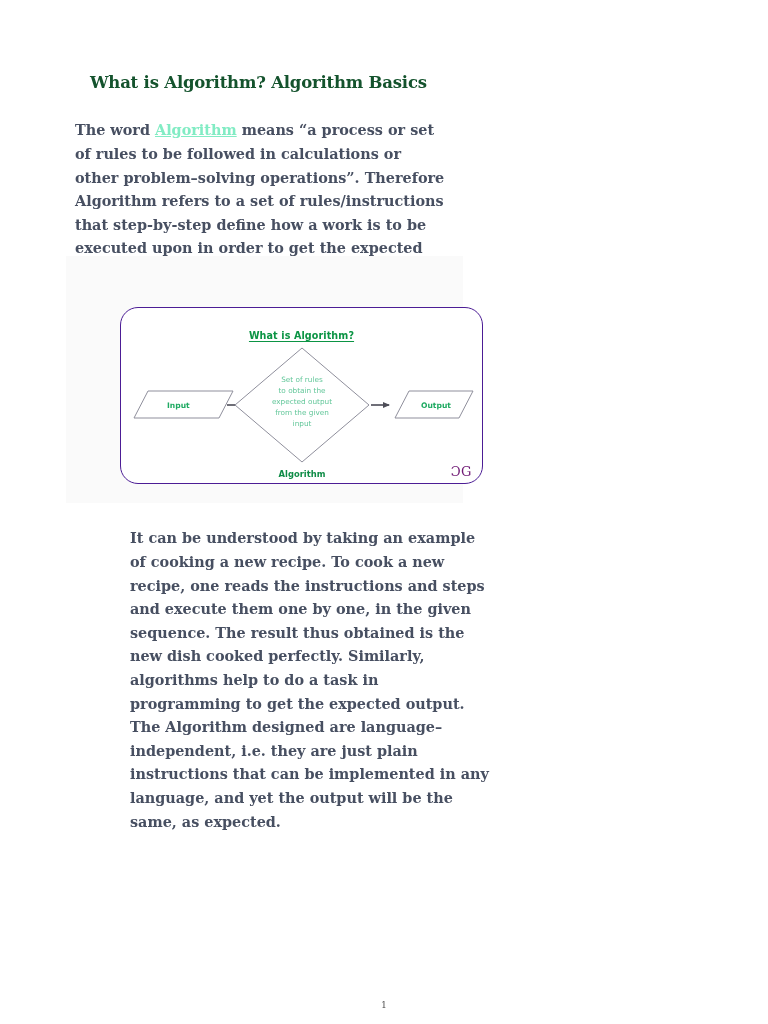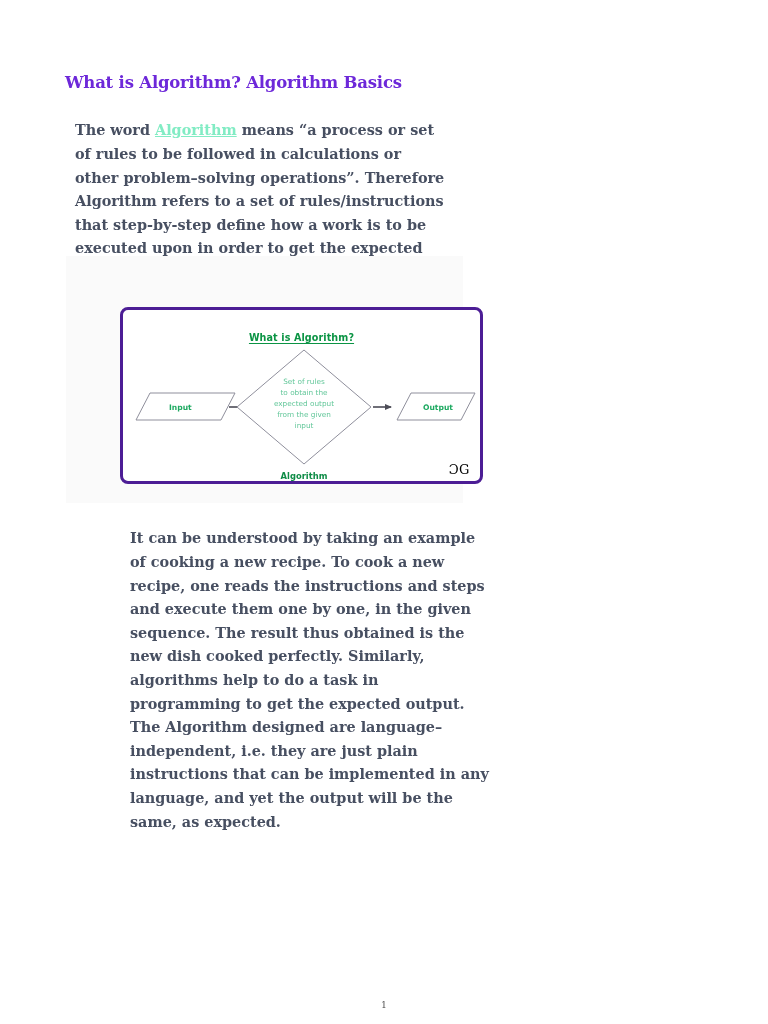--- a/index.html
+++ b/index.html
@@ -19,28 +19,28 @@
 
   .page {
     position: absolute;
     inset: 0;
     background: #ffffff;
   }
 
   
   .doc-title {
     position: absolute;
-    left: 65px;
+    left: 90px;
     top: 62px;
     width: 420px;
     font-family: "DejaVu Serif", "Liberation Serif", serif;
     font-weight: 700;
     font-size: 16.5px;
     letter-spacing: -0.2px;
-    color: #6d28d9;
+    color: #14532d;
     line-height: 1.25;
   }
 
   
   .para {
     position: absolute;
     font-family: "DejaVu Serif", "Liberation Serif", serif;
     font-size: 14.4px;
     line-height: 23.6px;
     color: #474f61;
@@ -76,22 +76,22 @@
     background: #fafafa;
   }
 
   
   .figure {
     position: absolute;
     left: 80px;
     top: 291px;
     width: 363px;
     height: 177px;
-    border: 3px solid #4c1d95;
-    border-radius: 8px;
+    border: 1px solid #4c1d95;
+    border-radius: 18px;
     background: #ffffff;
     box-sizing: border-box;
   }
 
   .fig-title {
     position: absolute;
     left: 0;
     right: 0;
     top: 22px;
     text-align: center;
@@ -129,21 +129,21 @@
     font-size: 8.4px;
     fill: #0e8c46;
   }
 
   .fig-logo {
     position: absolute;
     right: 10px;
     bottom: 5px;
     font-family: "DejaVu Serif", "Liberation Serif", serif;
     font-size: 13px;
-    color: #000000;
+    color: #701a75;
     letter-spacing: 0.5px;
     line-height: 1;
   }
 
   
   .page-number {
     position: absolute;
     left: 0;
     right: 0;
     top: 1000px;

